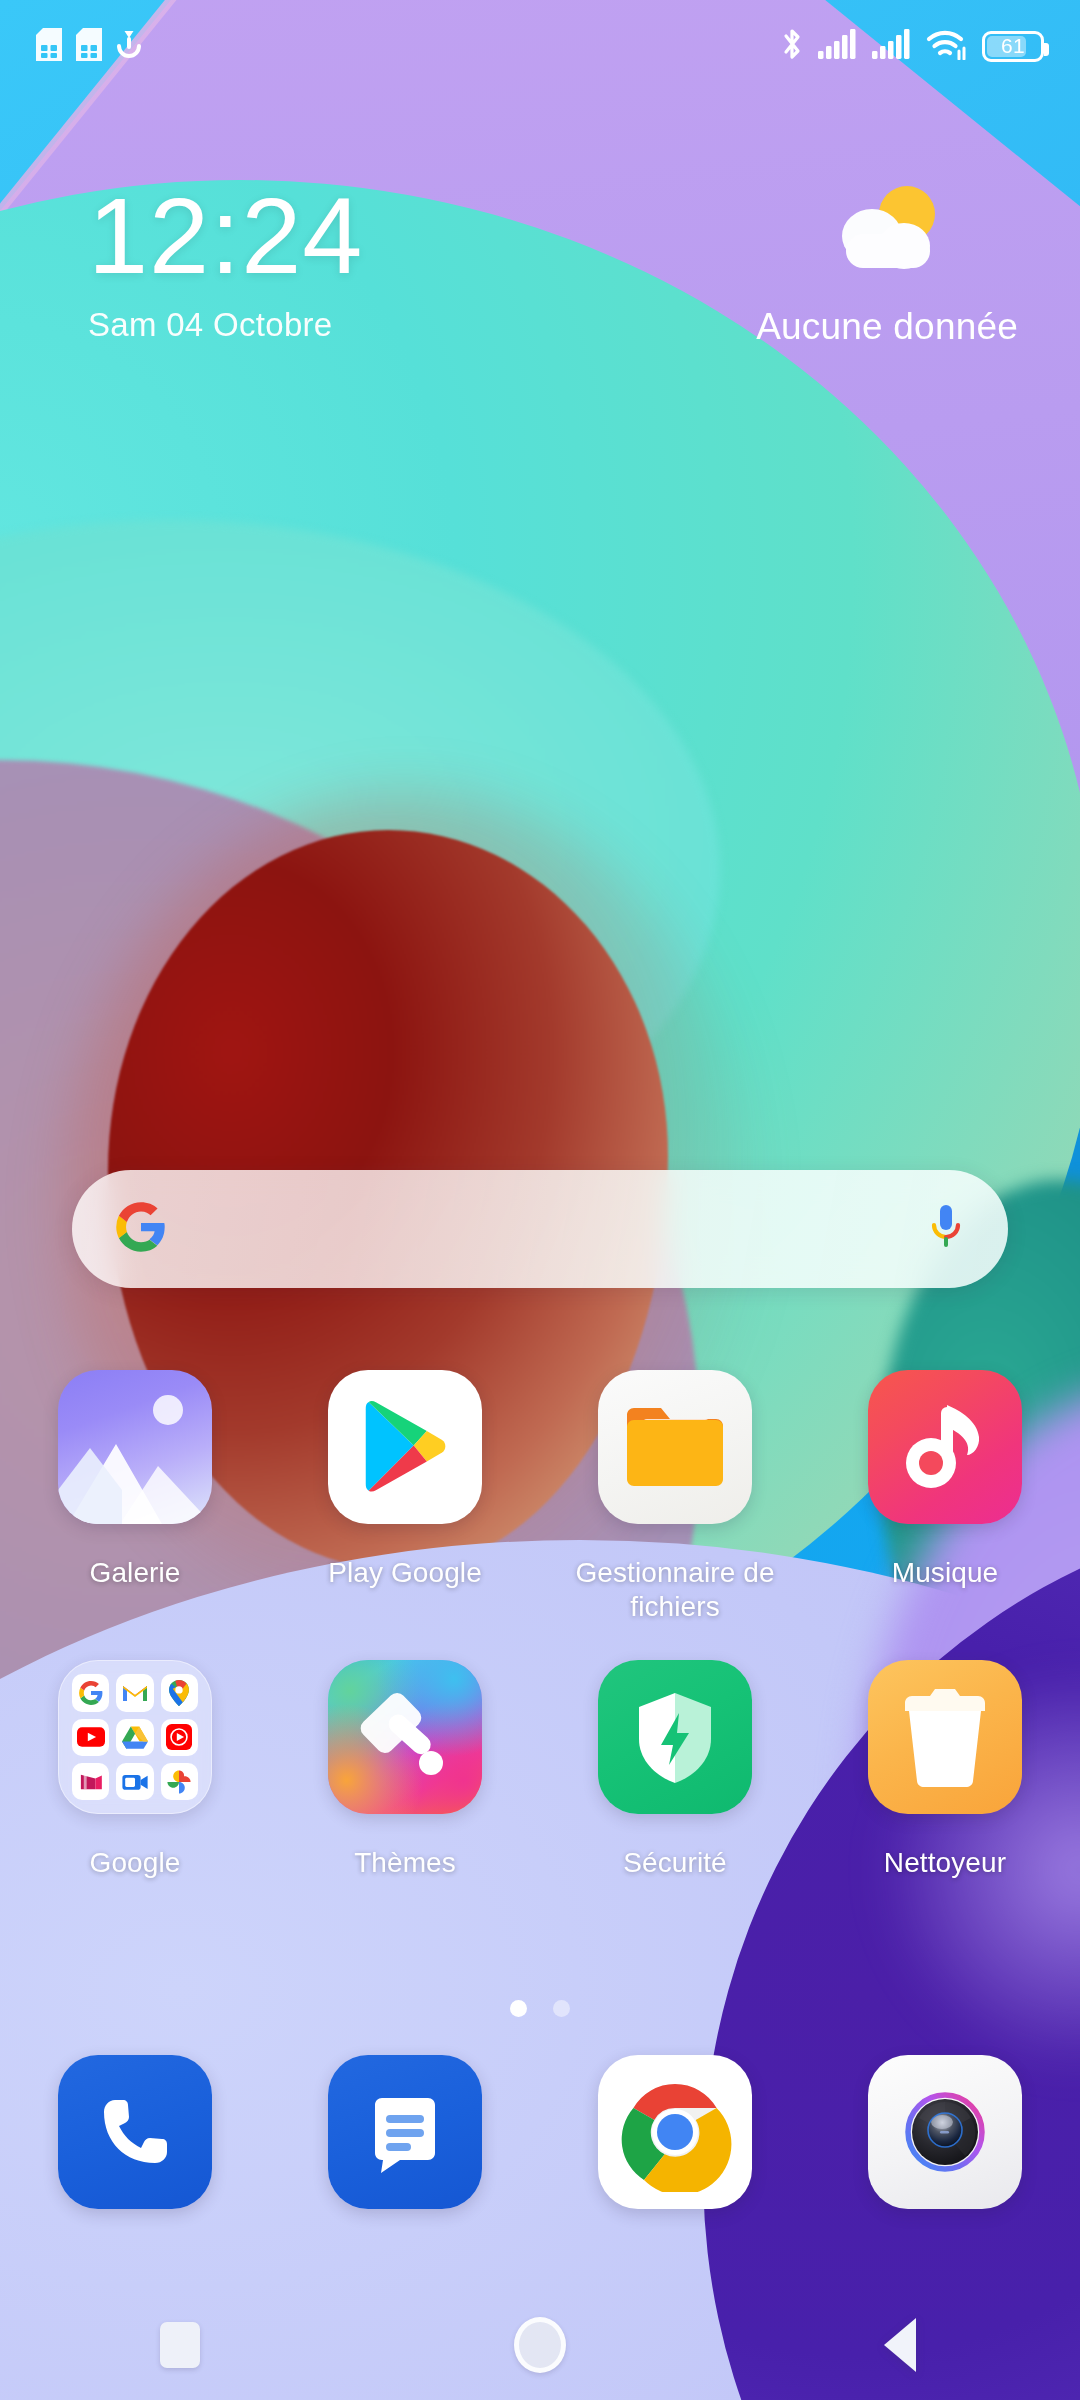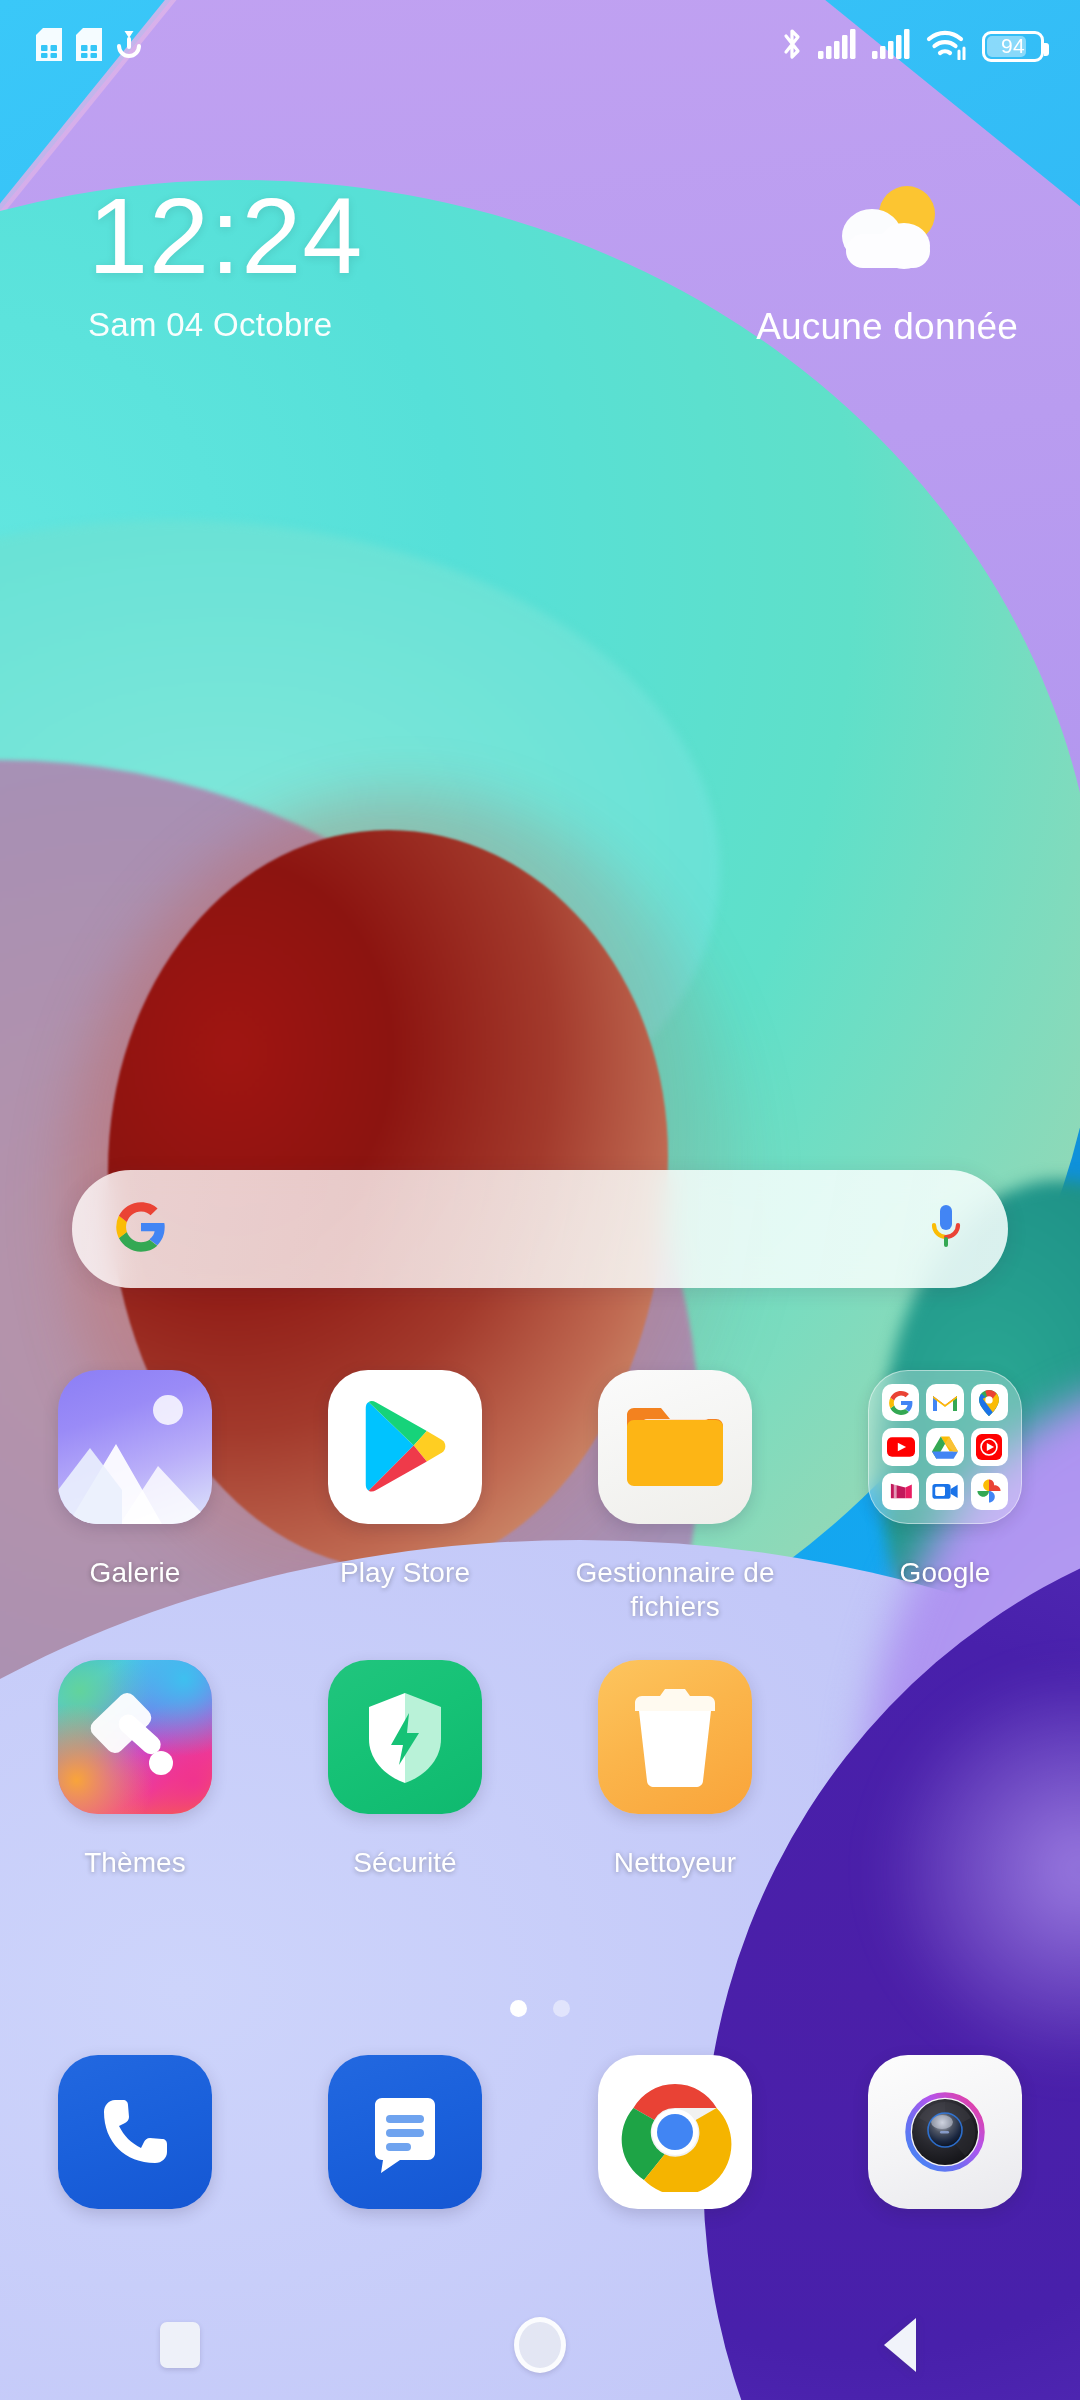--- a/index.html
+++ b/index.html
@@ -329,21 +329,21 @@
       <svg width="42" height="31" viewBox="0 0 42 31">
         <path d="M3 10 A24 24 0 0 1 35 10" stroke="#fff" stroke-width="4.2" fill="none" stroke-linecap="round"></path>
         <path d="M8.5 17 A16 16 0 0 1 29.5 17" stroke="#fff" stroke-width="4.2" fill="none" stroke-linecap="round"></path>
         <path d="M14 24 A8 8 0 0 1 24 24" stroke="#fff" stroke-width="4.2" fill="none" stroke-linecap="round"></path>
         <path d="M33 22 L33 30 M38 19 L38 30" stroke="#fff" stroke-width="3" stroke-linecap="round"></path>
       </svg>
     </span>
 
     <span class="battery">
       <span class="battery-fill" style="width: 69%;"></span>
-      <span class="battery-text">94</span>
+      <span class="battery-text">61</span>
     </span>
   </div>
 </div>
 
 <div id="clock-widget">
   <div id="clock-time">12:24</div>
   <div id="clock-date">Sam 04 Octobre</div>
 </div>
 
 <div id="weather-widget">
@@ -394,34 +394,45 @@
 
   <div class="app-cell">
     <div class="app-icon" style="background:#ffffff;">
       <svg width="88" height="96" viewBox="0 0 60 66">
         <path d="M5 2 L36 32 L5 63 C3.3 62 3 60.5 3 58 L3 7 C3 4.5 3.3 3 5 2 Z" fill="#00c3ff"></path>
         <path d="M5 2 C6.5 1 8.2 1.2 10 2.3 L45 22 L36 32 Z" fill="#16d37a"></path>
         <path d="M36 32 L45 22 L55.5 28.2 C58.5 30 58.5 35 55.5 36.8 L45 43 Z" fill="#ffce22"></path>
         <path d="M36 32 L45 43 L10 62.7 C8.2 63.8 6.5 64 5 63 Z" fill="#ef3a4a"></path>
       </svg>
     </div>
-    <div class="app-label">Play Store</div>
+    <div class="app-label">Play Google</div>
   </div>
 
   <div class="app-cell">
     <div class="app-icon" style="background:linear-gradient(160deg,#fbfbfb 0%, #f4f4f2 55%, #efeeea 100%);">
       <svg width="104" height="92" viewBox="0 0 104 92">
         <path d="M4 14 C4 10 7 7 11 7 L38 7 L47 18 L93 18 C97 18 100 21 100 25 L100 34 L4 34 Z" fill="#f3821f"></path>
         <rect x="20" y="18" width="66" height="20" rx="4" fill="#fde2cc"></rect>
         <path d="M4 26 C4 22 7 19 11 19 L93 19 C97 19 100 22 100 26 L100 78 C100 82 97 85 93 85 L11 85 C7 85 4 82 4 78 Z" fill="#fdb515"></path>
       </svg>
     </div>
     <div class="app-label">Gestionnaire de fichiers</div>
   </div>
 
+  <div class="app-cell">
+    <div class="app-icon" style="background:linear-gradient(145deg,#f7574c 0%, #f44a5e 30%, #f0357c 68%, #ec2d92 100%);">
+      <svg width="92" height="100" viewBox="0 0 92 100">
+        <path d="M48 8 C62 14 78 24 80 40 C81 50 74 58 68 58 C72 48 66 38 48 30 Z" fill="#ffffff"></path>
+        <rect x="42" y="10" width="12" height="52" rx="6" fill="#ffffff"></rect>
+        <circle cx="32" cy="66" r="25" fill="#ffffff"></circle>
+        <circle cx="32" cy="66" r="12" fill="#f4495c"></circle>
+      </svg>
+    </div>
+    <div class="app-label">Musique</div>
+  </div>
 
   <div class="app-cell">
     <div class="folder-icon">
       <span class="mini">
         <svg width="26" height="26" viewBox="0 0 48 48">
           <path fill="#4285F4" d="M45.1 24.5c0-1.6-.1-2.8-.4-4H24v7.3h12.1c-.2 2-1.6 5-4.5 7l6.9 5.4c4.1-3.8 6.6-9.4 6.6-15.7z"></path>
           <path fill="#34A853" d="M24 46c5.9 0 10.9-1.9 14.5-5.3l-6.9-5.4c-1.8 1.3-4.3 2.2-7.6 2.2-5.8 0-10.7-3.8-12.5-9.1l-7.1 5.5C8 41.1 15.4 46 24 46z"></path>
           <path fill="#FBBC05" d="M11.5 28.4c-.5-1.4-.8-2.9-.8-4.4s.3-3.1.7-4.4l-7.1-5.5A22 22 0 0 0 2 24c0 3.5.85 6.9 2.35 9.9z"></path>
           <path fill="#EA4335" d="M24 10.2c4.1 0 6.9 1.8 8.5 3.3l6.2-6C34.9 4 29.9 2 24 2 15.4 2 8 6.9 4.35 14.1l7.1 5.5C13.3 14.2 18.2 10.2 24 10.2z"></path>
         </svg>

